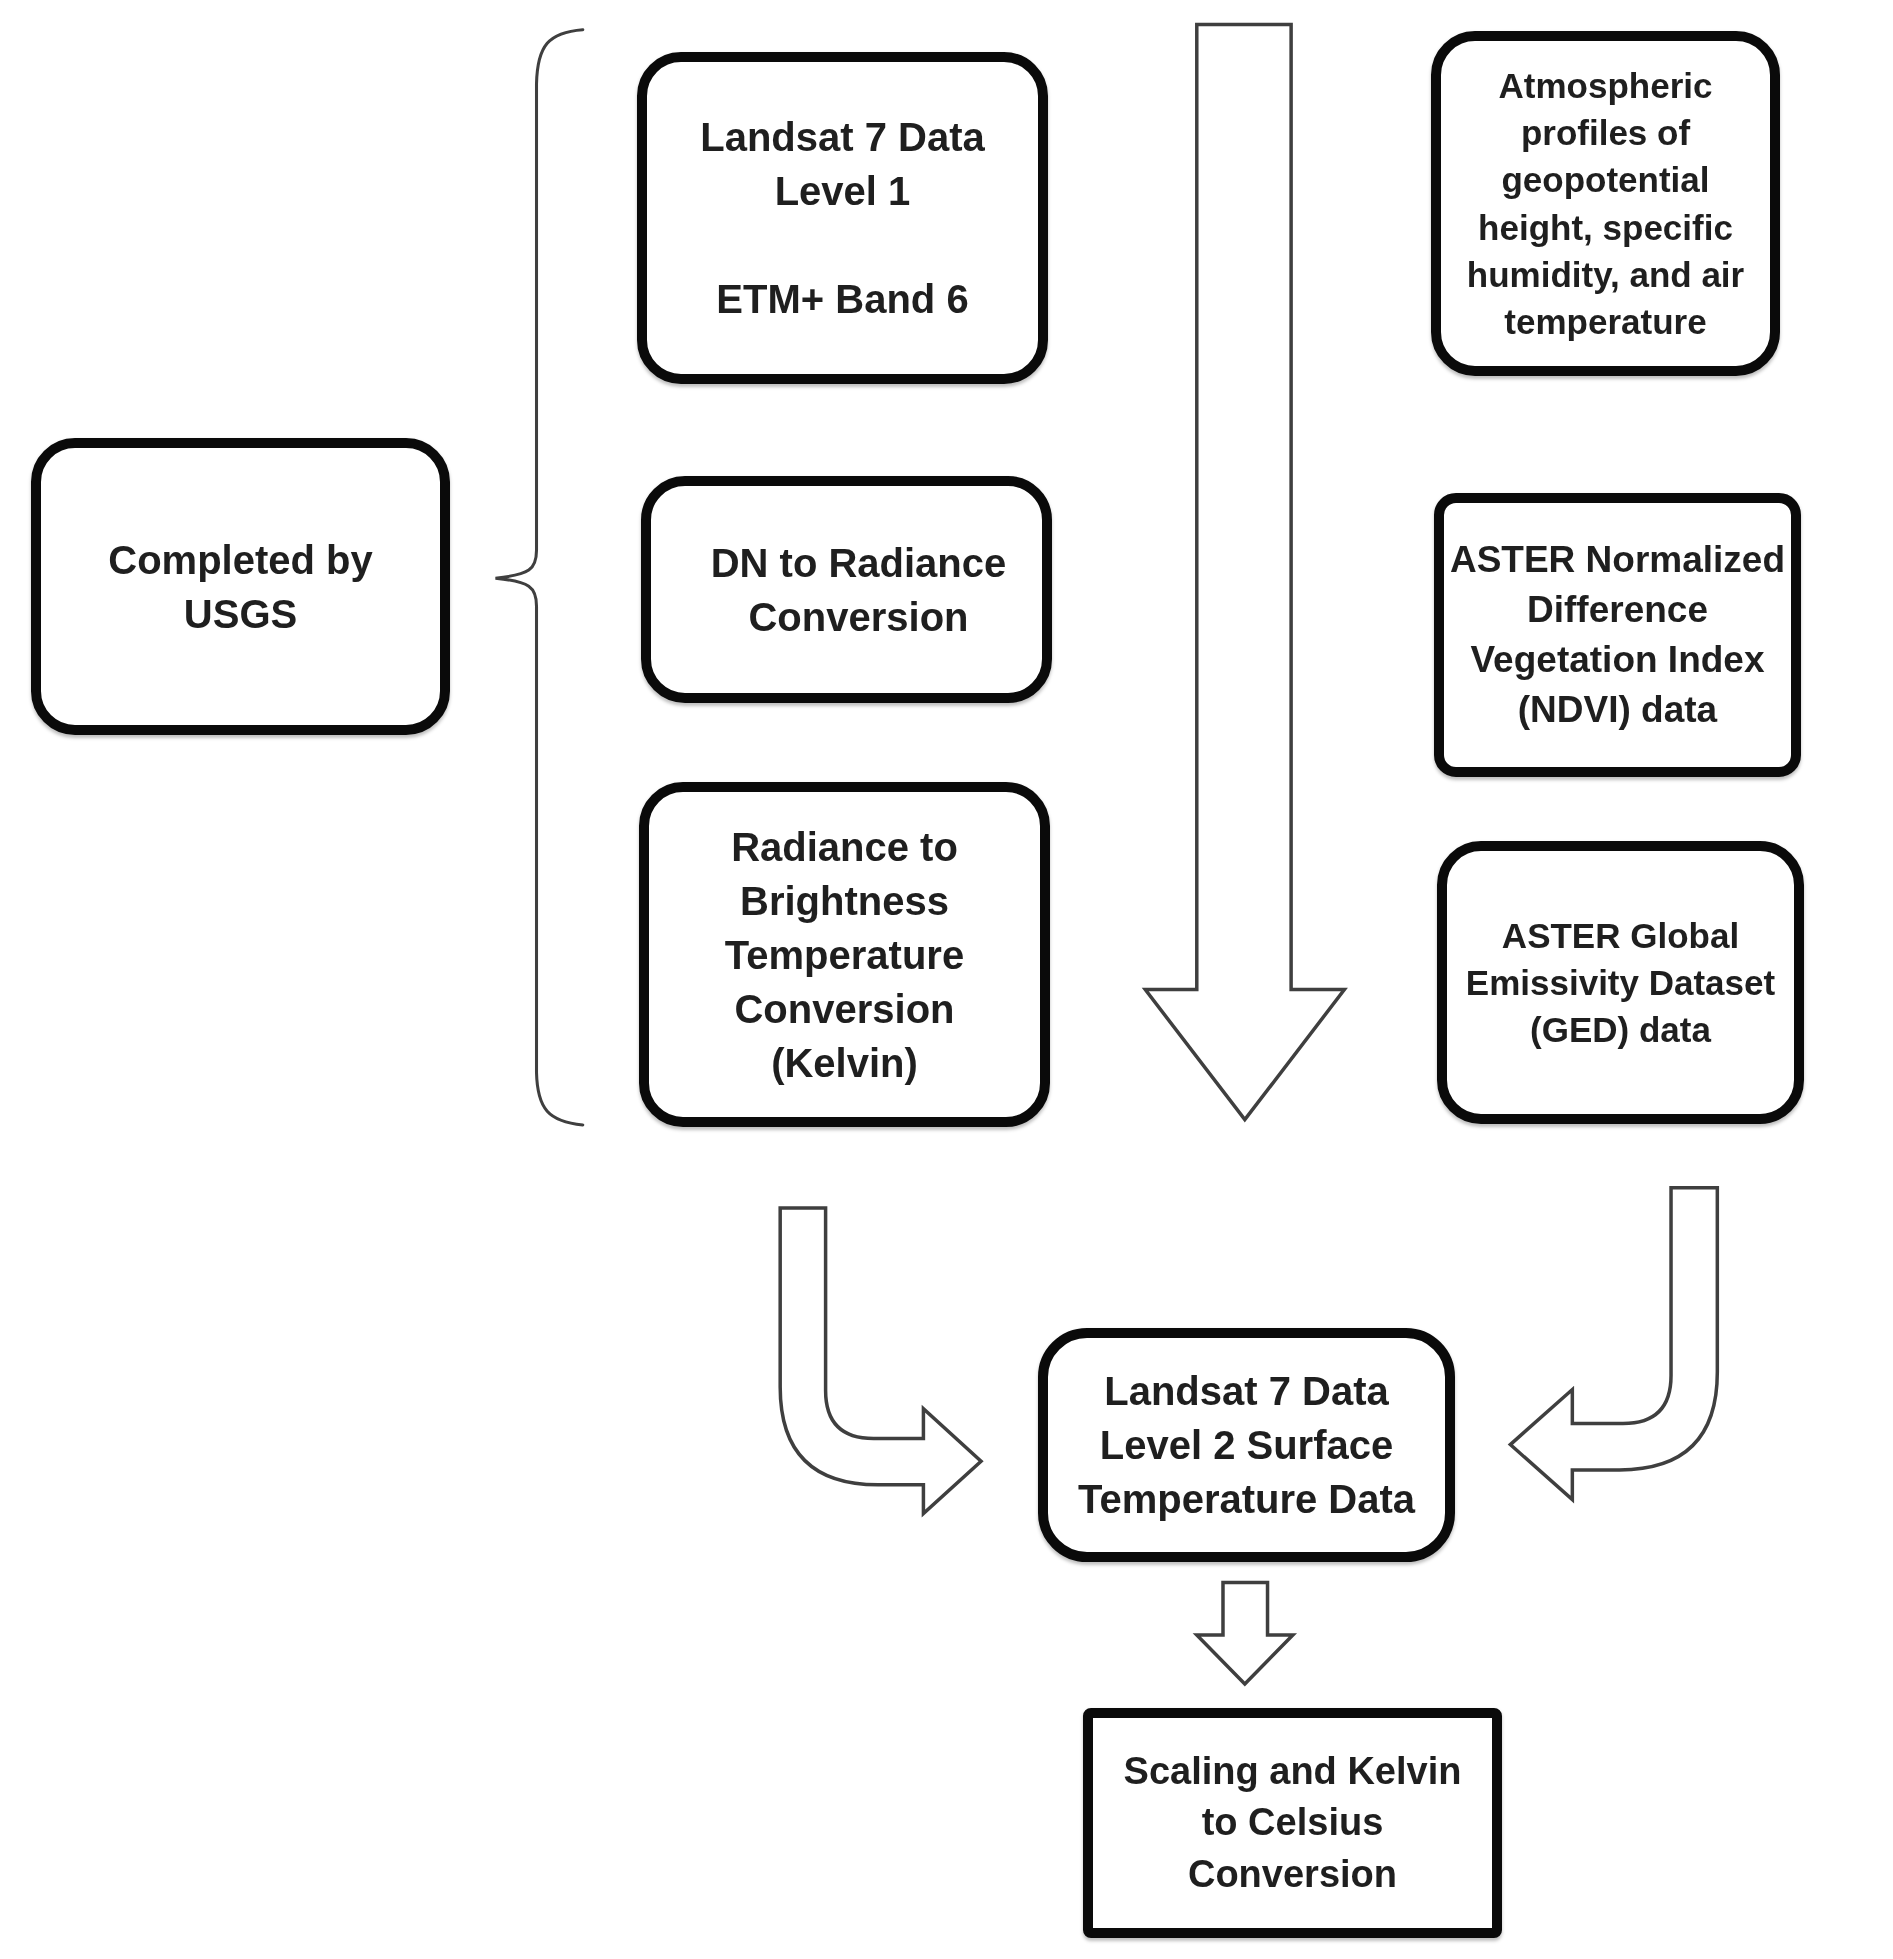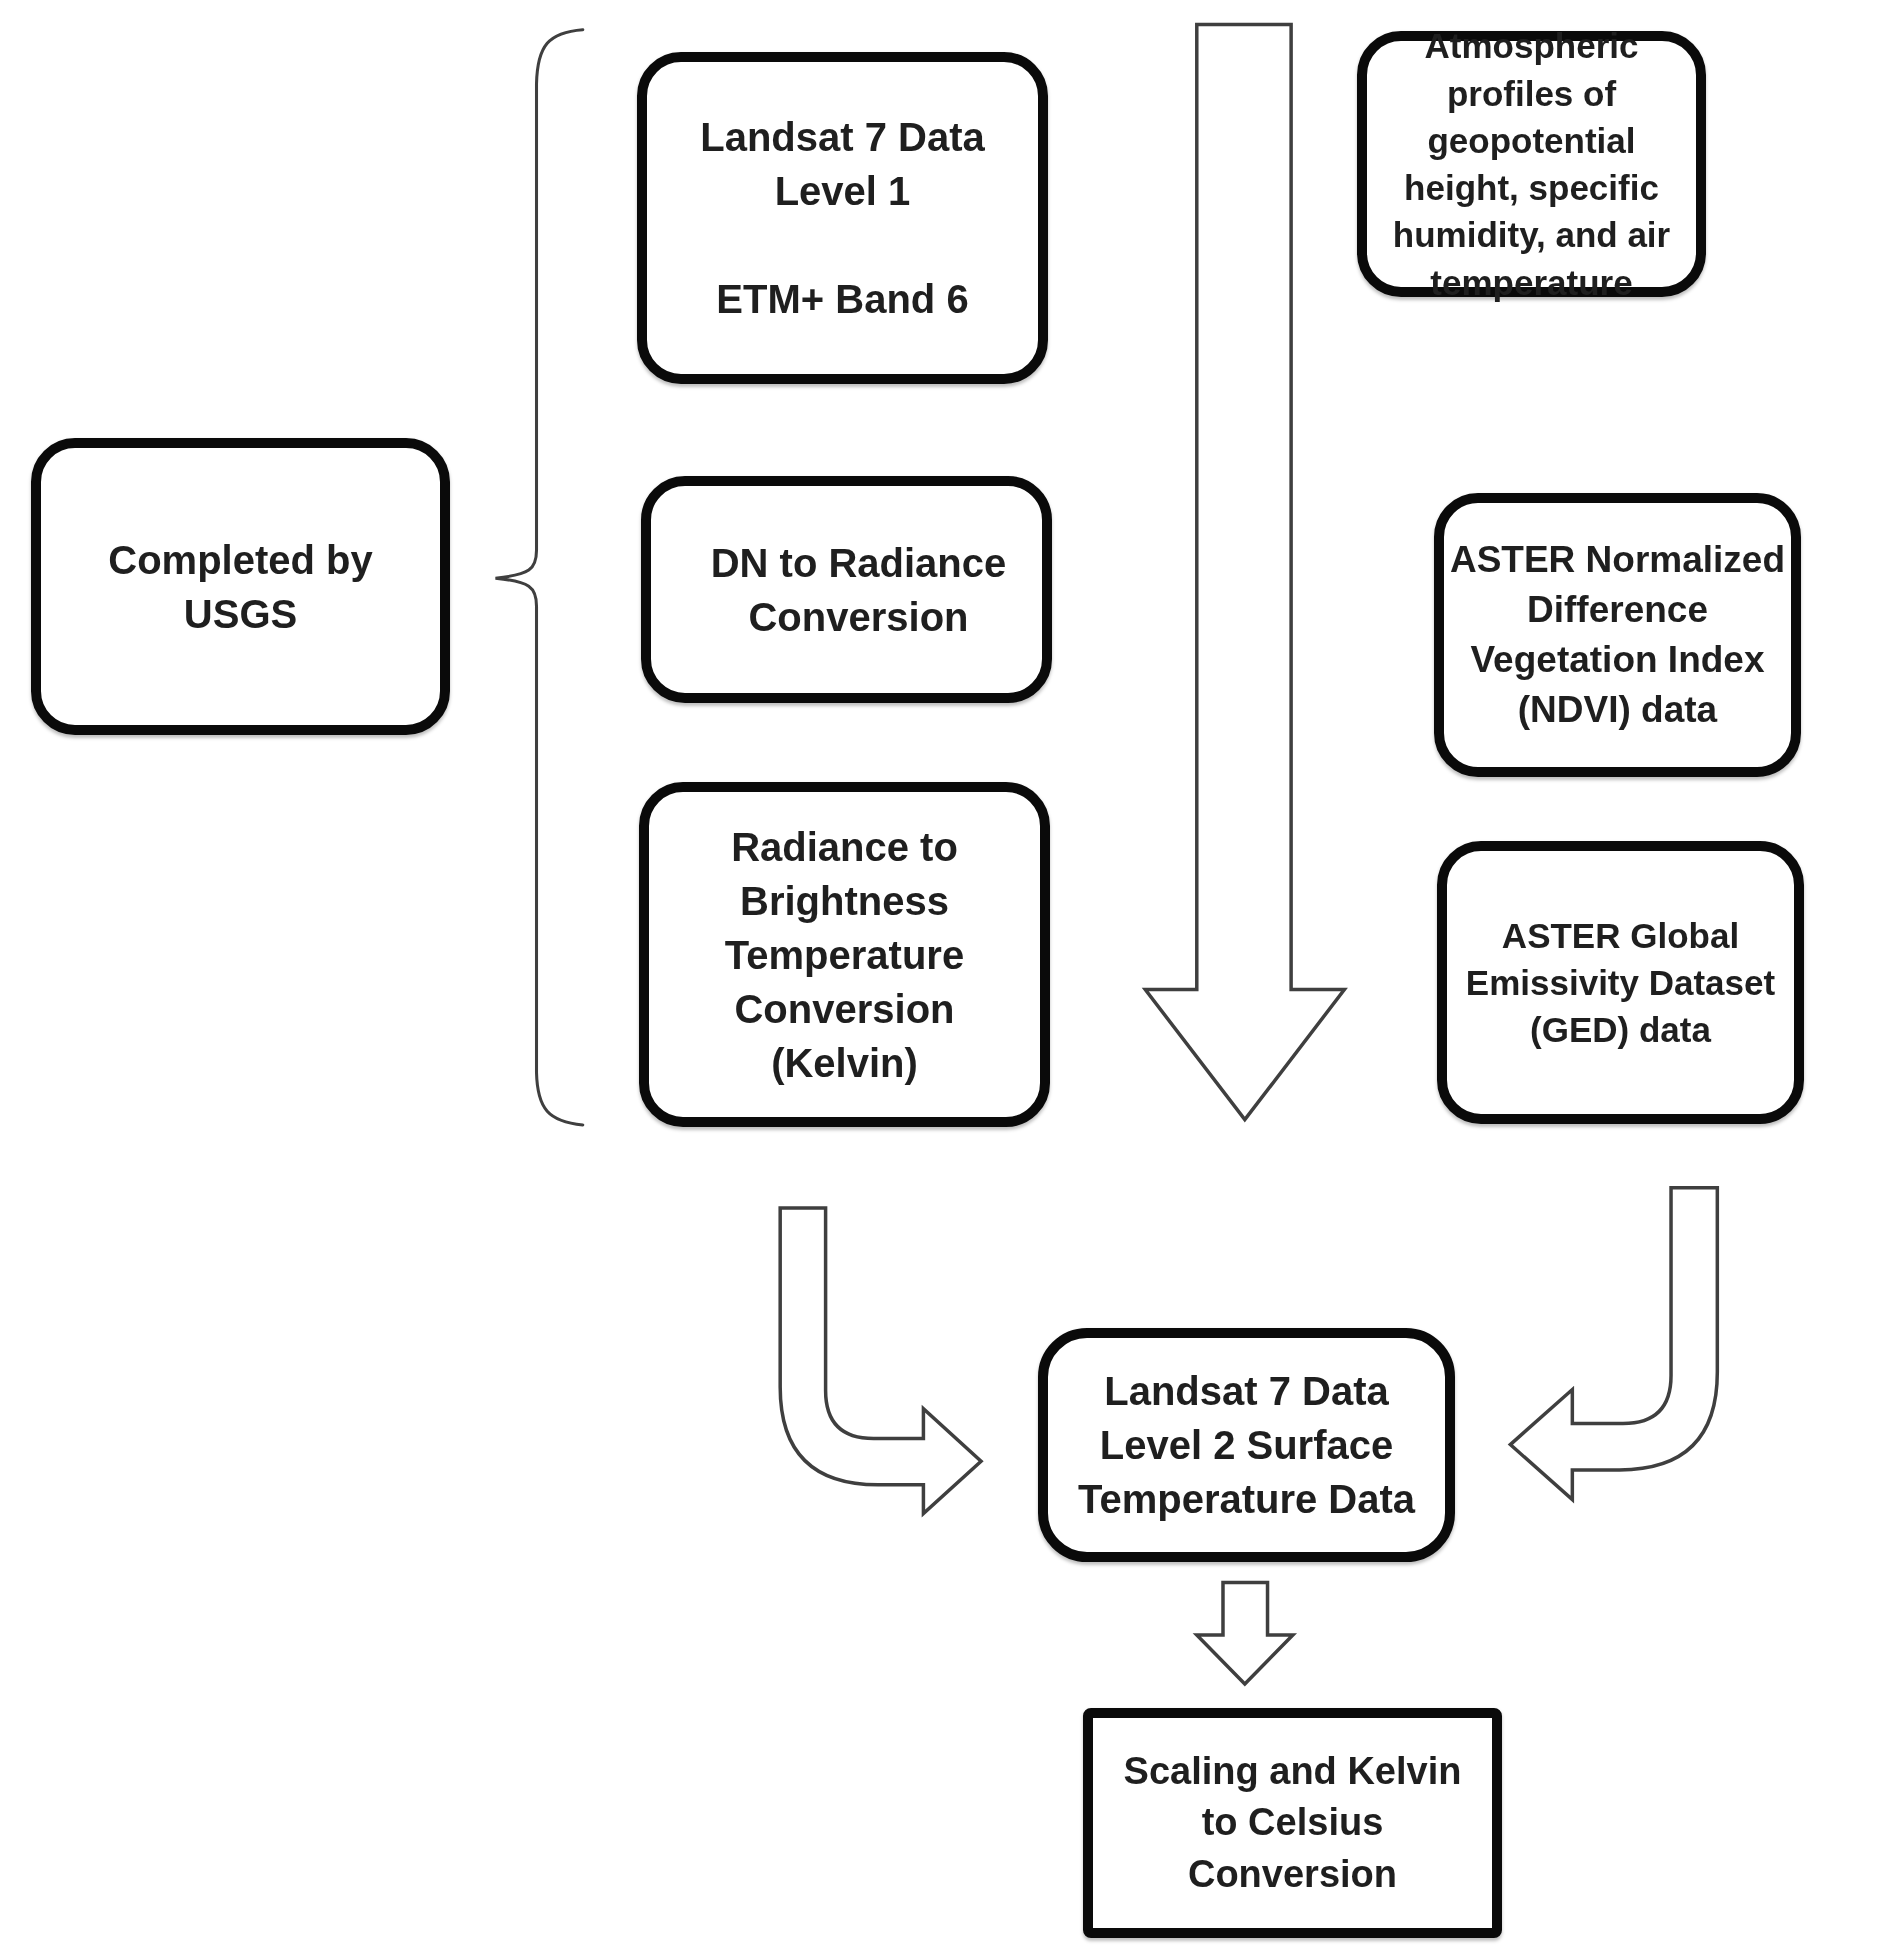--- a/index.html
+++ b/index.html
@@ -91,30 +91,30 @@
   </div>
 
   <div class="node" style="left:639px; top:782px; width:411px; height:345px;">
     <span class="label" style="font-size:40px;">Radiance to
 Brightness
 Temperature
 Conversion
 (Kelvin)</span>
   </div>
 
-  <div class="node" style="left:1357px; top:31px; width:349px; height:266px;">
+  <div class="node" style="left:1431px; top:31px; width:349px; height:345px;">
     <span class="label" style="font-size:35px;">Atmospheric
 profiles of
 geopotential
 height, specific
 humidity, and air
 temperature</span>
   </div>
 
-  <div class="node" style="left:1434px; top:493px; width:367px; height:284px;">
+  <div class="node" style="left:1434px; top:493px; width:367px; height:284px;border-radius:22px;">
     <span class="label" style="font-size:37px;">ASTER Normalized
 Difference
 Vegetation Index
 (NDVI) data</span>
   </div>
 
   <div class="node" style="left:1437px; top:841px; width:367px; height:283px;">
     <span class="label" style="font-size:35px;">ASTER Global
 Emissivity Dataset
 (GED) data</span>

